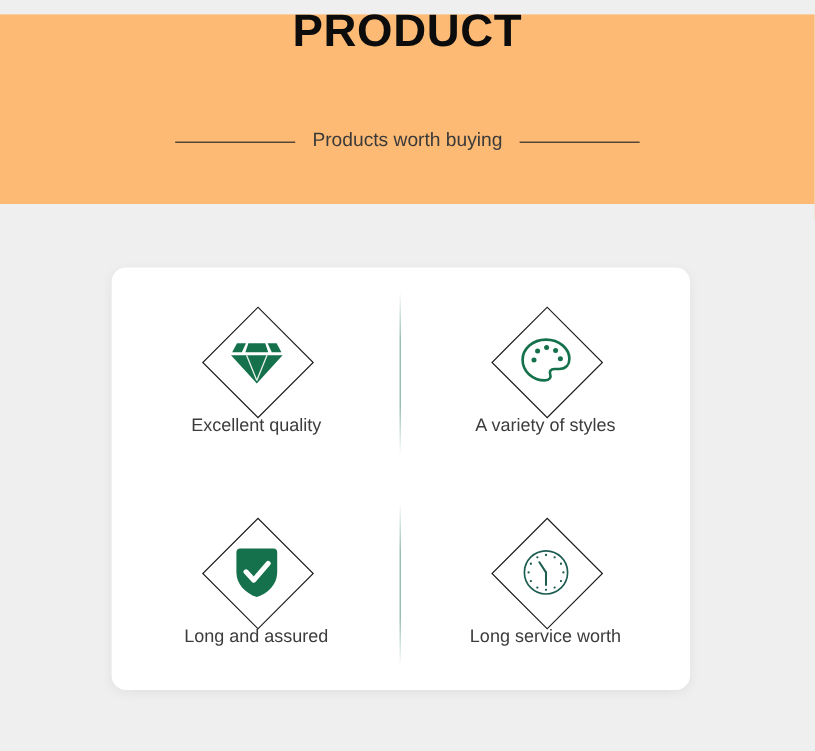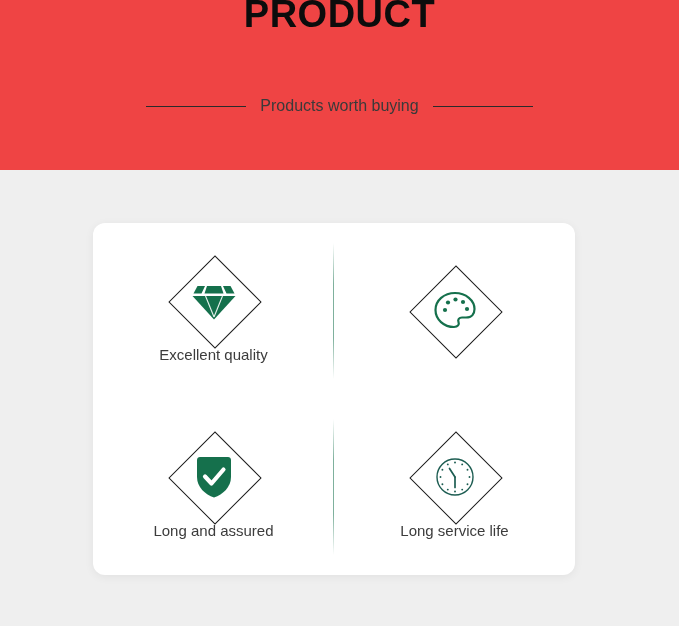--- a/index.html
+++ b/index.html
@@ -13,24 +13,24 @@
   body {
     font-family: "Liberation Sans", sans-serif;
     background: #efefef;
     position: relative;
   }
 
   
   .header-band {
     position: absolute;
     left: 0;
-    top: 0;
+    top: 12px;
     width: 679px;
     height: 170px;
-    background: #ef4444;
+    background: #fdba74;
   }
 
   .title-block {
     position: absolute;
     left: 0;
     top: -8px;
     width: 679px;
     text-align: center;
   }
 
@@ -219,20 +219,21 @@
                      C 39 26.5 41.5 22.5 41.5 18
                      C 41.5 9.5 33 2 22 2 Z" fill="none" stroke="#15704C" stroke-width="2.2" stroke-linejoin="round"></path>
             <circle cx="12" cy="19" r="2.1" fill="#15704C"></circle>
             <circle cx="15" cy="11.5" r="2.1" fill="#15704C"></circle>
             <circle cx="22.5" cy="8.5" r="2.1" fill="#15704C"></circle>
             <circle cx="30" cy="11" r="2.1" fill="#15704C"></circle>
             <circle cx="34" cy="18" r="2.1" fill="#15704C"></circle>
           </svg>
         </div>
       </div>
+      <div class="feature-label">A variety of styles</div>
     </div>
 
     <div class="cell">
       <div class="diamond-frame">
         <div class="icon-holder">
           <svg width="42" height="44" viewBox="0 0 42 44">
             <path d="M4 5
                      C 4 3.3 5.3 2 7 2
                      L 35 2
                      C 36.7 2 38 3.3 38 5
@@ -264,17 +265,17 @@
               <circle cx="8.4" cy="28.2" r="0.95"></circle>
               <circle cx="6.5" cy="21" r="0.95"></circle>
               <circle cx="8.4" cy="13.8" r="0.95"></circle>
               <circle cx="13.8" cy="8.4" r="0.95"></circle>
             </g>
             <path d="M21 21 L15.5 12.5" stroke="#1d5d52" stroke-width="1.7" stroke-linecap="round" fill="none"></path>
             <path d="M21 21 L21 31.5" stroke="#1d5d52" stroke-width="1.7" stroke-linecap="round" fill="none"></path>
           </svg>
         </div>
       </div>
-      <div class="feature-label">Long service life</div>
+      <div class="feature-label">Long service worth</div>
     </div>
 
   </div>
 </div>
 
 </body></html>

